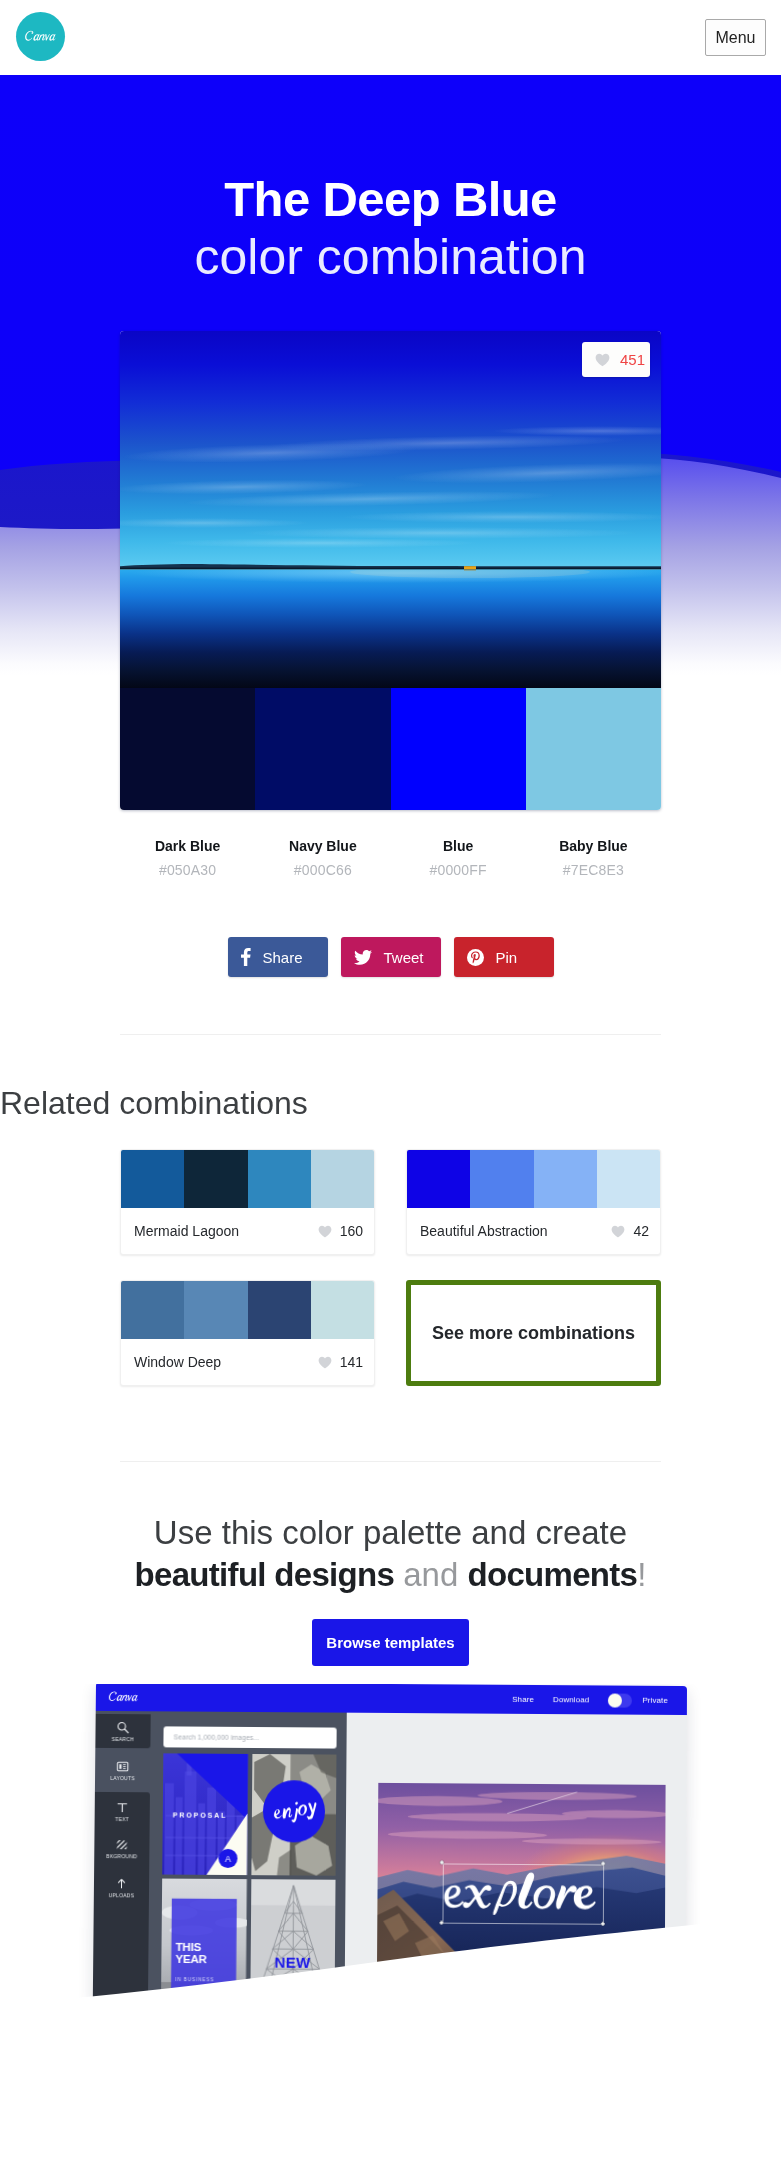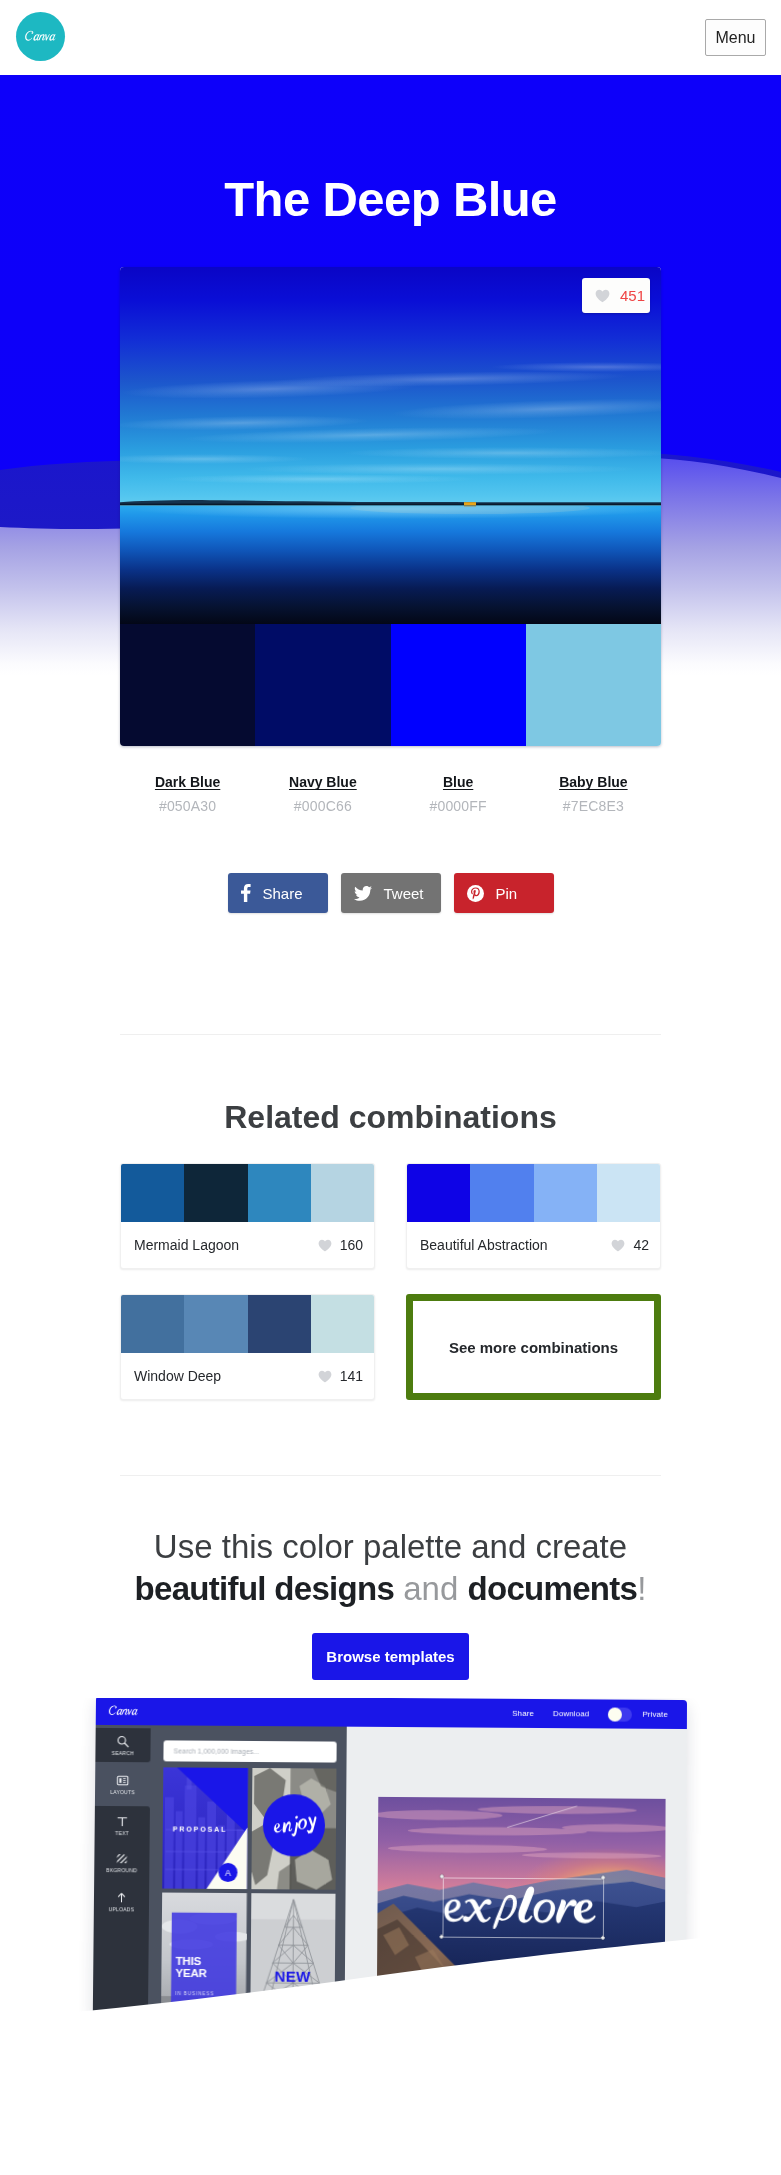--- a/index.html
+++ b/index.html
@@ -75,21 +75,21 @@
   .heart { width:15px; height:14px; display:block; flex:0 0 auto; }
   .likes-badge svg { width:15px; height:14px; }
   .swatch-row { display:flex; height:122px; }
   .swatch-row > div { flex:1 1 0; }
   .labels {
     display:flex; width: 541px; margin: 27px auto 0;
   }
   .labels .lbl { flex:1 1 0; text-align:center; }
   .labels .nm {
     font-size: 14px; font-weight:700; color:#13161a;
-    text-decoration: underline; text-underline-offset: 2px;
+    text-underline-offset: 2px;
     display:inline-block;
   }
   .labels .hx {
     display:block; font-size:14px; color:#b3b6bb; margin-top:7px;
     letter-spacing: .2px;
   }
   .share-row {
     display:flex; justify-content:center; gap:13px;
     margin-top: 59px;
   }
@@ -100,22 +100,22 @@
     color:#fff; font-size:15px; border:0; cursor:pointer;
     font-family:"Liberation Sans", sans-serif;
     box-shadow: 0 1px 2px rgba(0,0,0,.13);
   }
   .sbtn svg { display:block; }
 
   
   .related { position:relative; background:#fff; }
   .divider { width:541px; height:1px; background:#efefef; margin: 0 auto; }
   .rel-head {
-    margin:14px; padding-top: 50px; text-align:center;
-    font-size: 32px; font-weight: 700; color:#3c3f42; letter-spacing:0px;
+    margin:0; padding-top: 50px; 
+    font-size: 32px; font-weight: 400; color:#3c3f42; letter-spacing:0px;
   }
   .rel-grid {
     width: 541px; margin: 27px auto 0;
     display:grid; grid-template-columns: 255px 255px; gap: 25px 31px;
   }
   .rcard {
     width:255px; height:106px; background:#fff; border-radius:3px;
     border:1px solid #f0f0f0;
     box-shadow: 0 1px 2px rgba(0,0,0,.08);
     overflow:hidden; display:flex; flex-direction:column;
@@ -123,23 +123,23 @@
   .rcard .bands { display:flex; height:58px; }
   .rcard .bands > span { flex:1 1 0; }
   .rcard .meta {
     flex:1; display:flex; align-items:center; justify-content:space-between;
     padding: 0 11px 0 13px;
   }
   .rcard .rn { font-size:14px; color:#25282c; }
   .rcard .rl { display:flex; align-items:center; gap:8px; font-size:14px; color:#26292d; }
   .rcard .rl svg { width:14px; height:13px; display:block; }
   .seemore {
-    width:255px; height:106px; background:#fff; border:7px solid #4d7c0f;
+    width:255px; height:106px; background:#fff; border:5px solid #4d7c0f;
     border-radius:3px; display:flex; align-items:center; justify-content:center;
-    font-size:15px; font-weight:600; color:#24272b; cursor:pointer;
+    font-size:18px; font-weight:600; color:#24272b; cursor:pointer;
   }
   .divider2 { margin-top: 75px; }
 
   
   .cta { background:#fff; text-align:center; }
   .cta-l1 { padding-top: 50px; font-size: 33px; font-weight:300; color:#3c3f42; line-height:1.28; }
   .cta-l2 { font-size: 33px; font-weight:300; color:#97999c; line-height:1.28; }
   .cta-l2 b { font-weight:700; color:#1d2024; letter-spacing:-0.7px;margin-top:35px; }
   .browse-btn {
     margin-top: 23px; background:#1a16e8; color:#fff; border:0;
@@ -277,20 +277,21 @@
           </linearGradient>
         </defs>
         <rect x="0" y="0" width="781" height="959" fill="url(#gTop)"></rect>
         <path d="M0,395 C40,389 90,386 150,385 C300,381 450,374 600,376 C670,377 730,385 781,397 L781,959 L0,959 Z" fill="url(#gMid)"></path>
         <path d="M0,452 C40,454 90,455 140,453 C280,448 420,414 540,390 C610,378 680,378 781,403 L781,959 L0,959 Z" fill="url(#gFade)"></path>
       </svg>
     </div>
 
     <div class="hero-inner">
       <h1 class="hero-title">The Deep Blue</h1>
+      <div class="hero-sub">color combination</div>
 
       <div class="palette-card">
         <div class="photo">
           <svg viewBox="0 0 541 357" preserveAspectRatio="none" aria-hidden="true">
             <defs>
               <linearGradient id="sky" x1="0" y1="0" x2="0" y2="1">
                 <stop offset="0" stop-color="#0a05c6"></stop>
                 <stop offset="0.14" stop-color="#0a0ed6"></stop>
                 <stop offset="0.30" stop-color="#122dd6"></stop>
                 <stop offset="0.47" stop-color="#1c54cc"></stop>
@@ -371,21 +372,21 @@
         </div>
       <div class="share-row" id="shareRow">
           <button class="sbtn" style="background: rgb(59, 89, 152);">
             <span>
               <svg width="10" height="18" viewBox="0 0 10 18">
                 <path d="M6.3 18V9.8h2.8l.4-3.2H6.3V4.5c0-.9.3-1.6 1.6-1.6h1.7V0C9.3 0 8.3 0 7.1 0 4.6 0 2.9 1.5 2.9 4.2v2.4H0v3.2h2.9V18h3.4z" fill="#fff"></path>
               </svg>
             </span>
             <span>Share</span>
           </button>
-          <button class="sbtn" style="background: #737373;">
+          <button class="sbtn" style="background: #be185d;">
             <span>
               <svg width="18" height="15" viewBox="0 0 18 15">
                 <path d="M18 1.8c-.7.3-1.4.5-2.1.6.8-.5 1.3-1.2 1.6-2.1-.7.4-1.5.7-2.4.9C14.4.5 13.5 0 12.4 0c-2 0-3.7 1.7-3.7 3.7 0 .3 0 .6.1.8C5.8 4.4 3.1 2.9 1.3.7.9 1.2.8 1.9.8 2.6c0 1.3.6 2.4 1.6 3.1-.6 0-1.2-.2-1.7-.5 0 1.8 1.3 3.3 3 3.6-.3.1-.6.1-1 .1-.2 0-.5 0-.7-.1.5 1.5 1.8 2.5 3.5 2.6-1.3 1-2.9 1.6-4.6 1.6-.3 0-.6 0-.9-.1C1.7 14.1 3.7 14.8 5.8 14.8c6.8 0 10.5-5.6 10.5-10.5v-.5C17.1 3.3 17.6 2.6 18 1.8z" fill="#fff"></path>
               </svg>
             </span>
             <span>Tweet</span>
           </button>
           <button class="sbtn" style="background: rgb(200, 35, 44);">
             <span>
               <svg width="17" height="17" viewBox="0 0 17 17">

